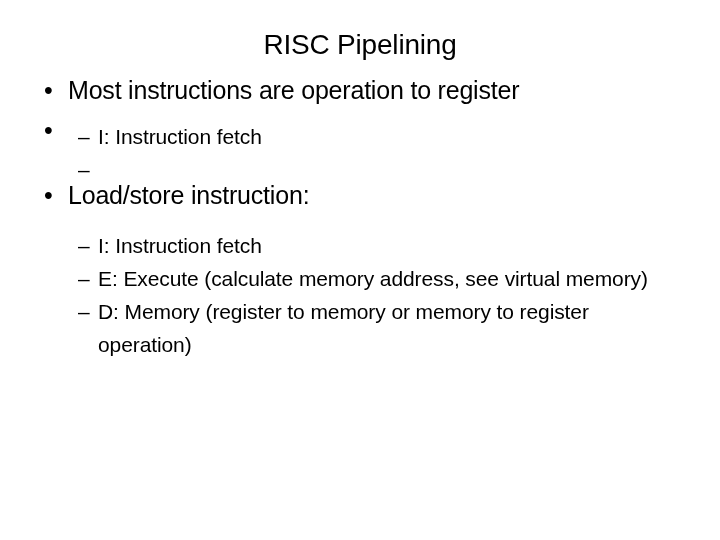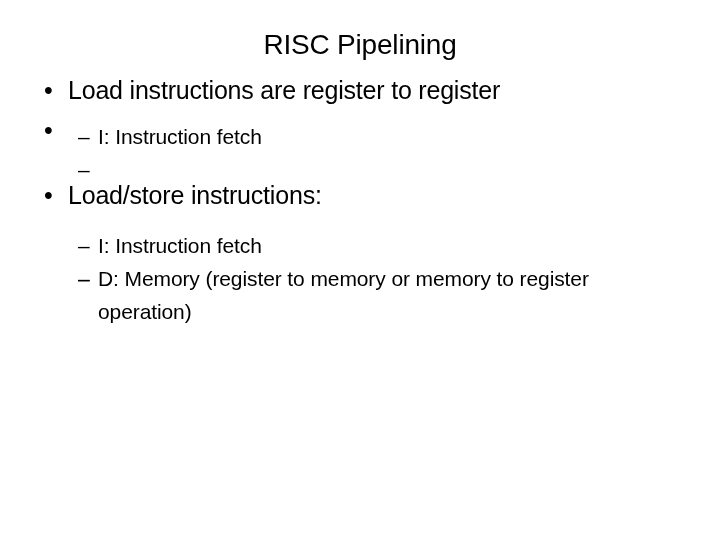--- a/index.html
+++ b/index.html
@@ -87,48 +87,49 @@
 <body>
 
 <div class="slide">
 
   <div class="slide-title">RISC Pipelining</div>
 
   <div class="body">
 
     <div class="l1">
       <span class="marker">•</span>
-      <span>Load instructions are register to register</span>
+      <span>Most instructions are operation to register</span>
     </div>
 
     <div class="l1">
       <span class="marker">•</span>
     </div>
 
     <div class="l2 group-gap-top">
       <span class="marker">–</span>
       <span>I: Instruction fetch</span>
     </div>
 
     <div class="l2">
       <span class="marker">–</span>
     </div>
 
     <div class="l1 section-gap-top">
       <span class="marker">•</span>
-      <span>Load/store instructions:</span>
+      <span>Load/store instruction:</span>
     </div>
 
     <div class="l2 subgroup-gap-top">
       <span class="marker">–</span>
       <span>I: Instruction fetch</span>
     </div>
 
     <div class="l2">
       <span class="marker">–</span>
+      <span>E: Execute (calculate memory address, see virtual memory)</span>
     </div>
 
     <div class="l2">
       <span class="marker">–</span>
       <span>D: Memory (register to memory or memory to register operation)</span>
     </div>
 
   </div>
 </div>
 

